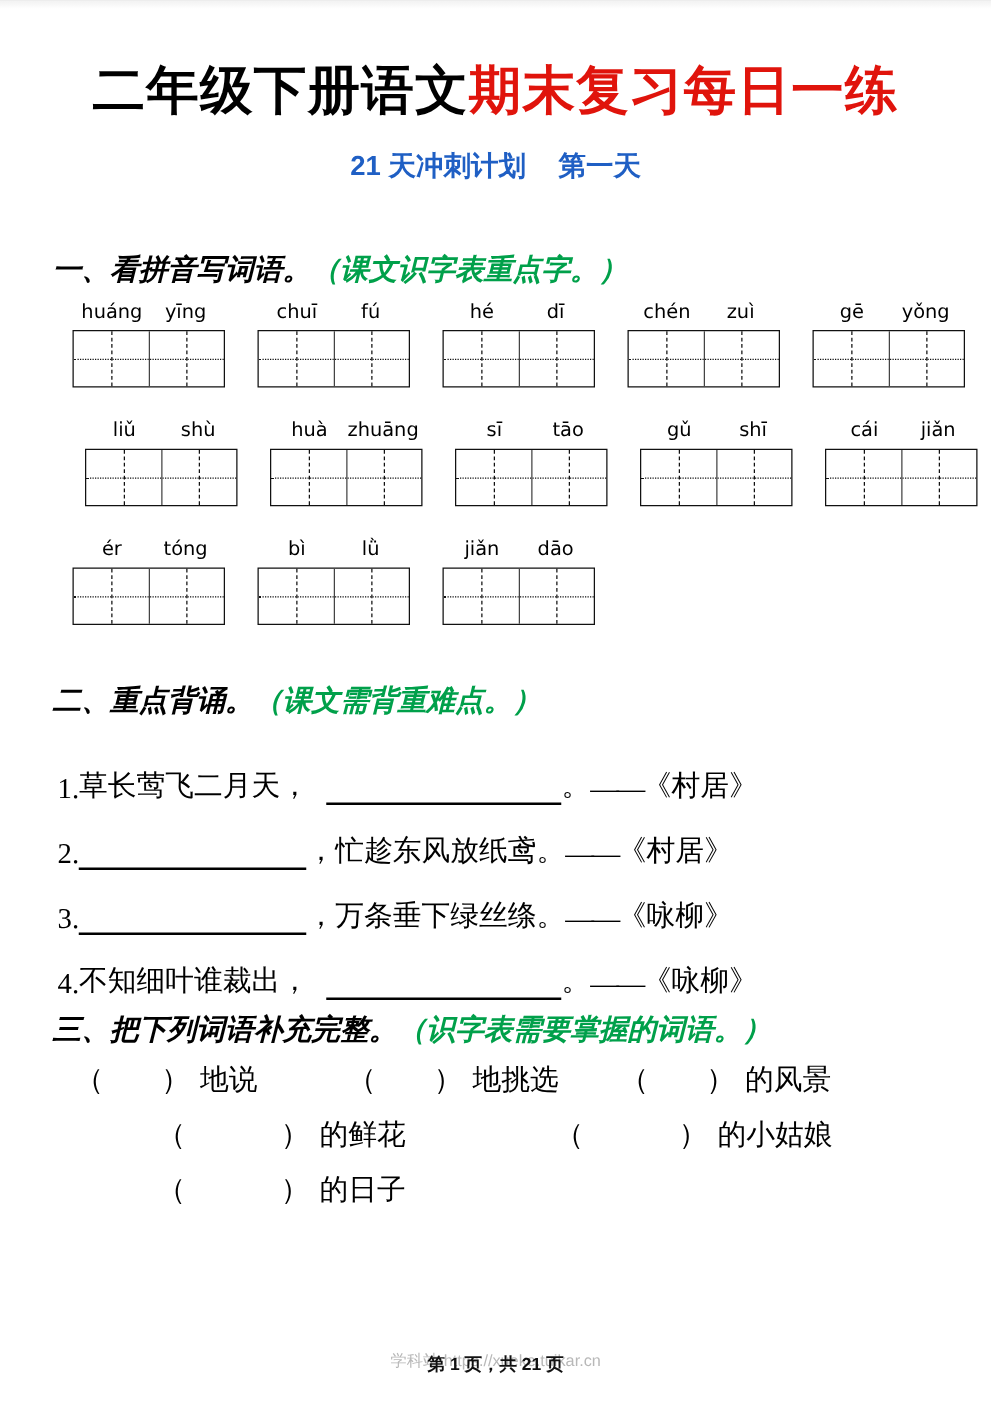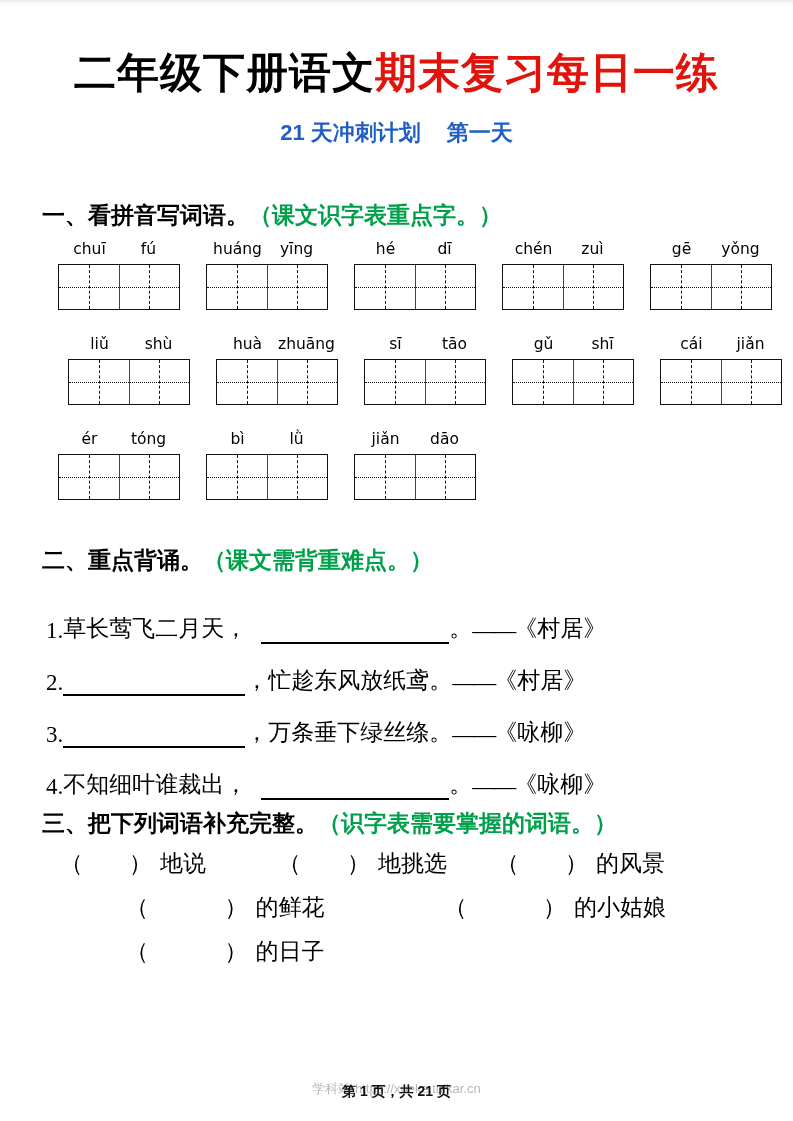--- a/index.html
+++ b/index.html
@@ -86,20 +86,21 @@
   .idrow .sp2 { width: 72px; }
 
   
   .sec-head {
     position: absolute;
     left: 42px;
     font-family: "Liberation Sans", "DejaVu Sans", sans-serif;
     font-size: 23px;
     font-weight: bold;
     white-space: nowrap;
+    font-style: italic;
   }
   .sec-head .hint { color: #00a04a; }
 
   #sec1-head { top: 200px; }
   #sec2-head { top: 545px; }
   #sec3-head { top: 808px; }
 
   
   .pinyin-block { position: absolute; left: 0; right: 0; }
   #py-row1 { top: 238px; }
@@ -257,30 +258,30 @@
   </div>
 
 
   <div class="sec-head" id="sec1-head">
     <span>一、看拼音写词语。</span><span class="hint">（课文识字表重点字。）</span>
   </div>
 
   <div class="pinyin-block" id="py-row1">
     <div class="py-row">
         <div class="py-item">
+          <div class="py-label"><span class="pl-left">huáng</span><span class="pl-right">yīng</span></div>
+          <div class="tzg">
+            <span class="hdash"></span>
+            <span class="vdash v1"></span>
+            <span class="vdash v2"></span>
+            <span class="mid"></span>
+          </div>
+        </div>
+        <div class="py-item">
           <div class="py-label"><span class="pl-left">chuī</span><span class="pl-right">fú</span></div>
-          <div class="tzg">
-            <span class="hdash"></span>
-            <span class="vdash v1"></span>
-            <span class="vdash v2"></span>
-            <span class="mid"></span>
-          </div>
-        </div>
-        <div class="py-item">
-          <div class="py-label"><span class="pl-left">huáng</span><span class="pl-right">yīng</span></div>
           <div class="tzg">
             <span class="hdash"></span>
             <span class="vdash v1"></span>
             <span class="vdash v2"></span>
             <span class="mid"></span>
           </div>
         </div>
         <div class="py-item">
           <div class="py-label"><span class="pl-left">hé</span><span class="pl-right">dī</span></div>
           <div class="tzg">

